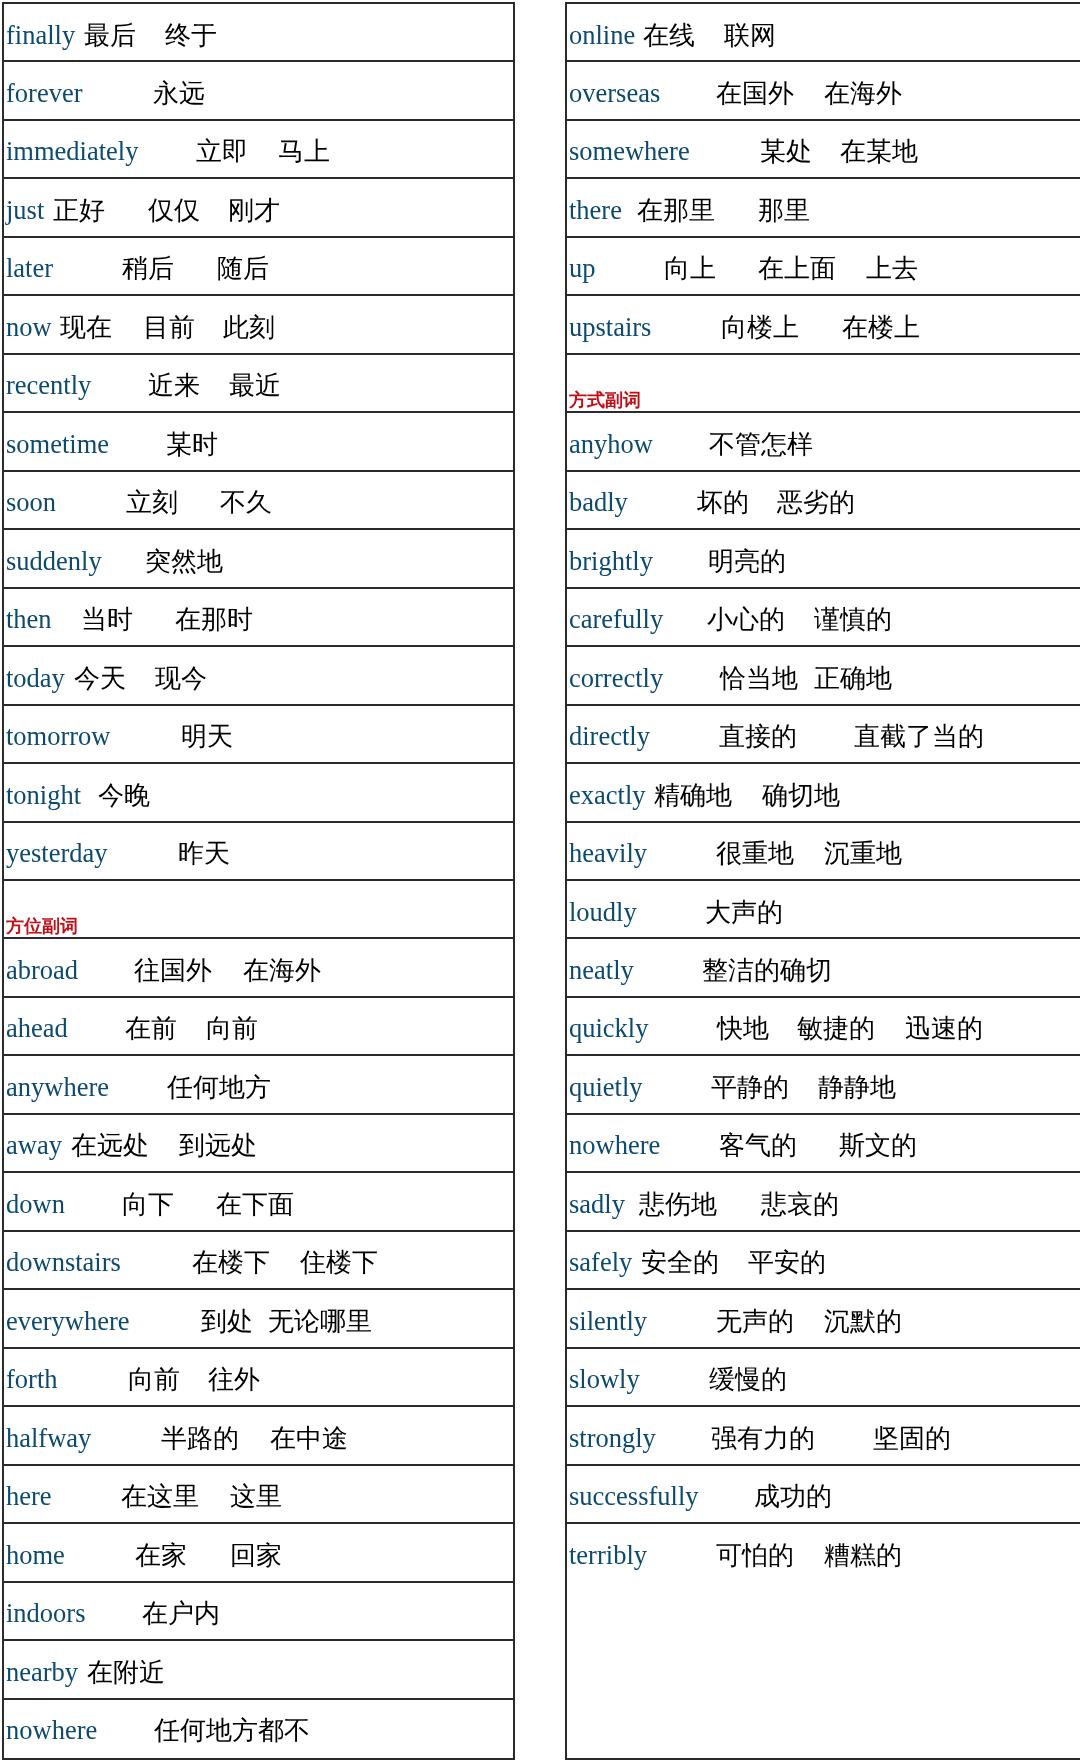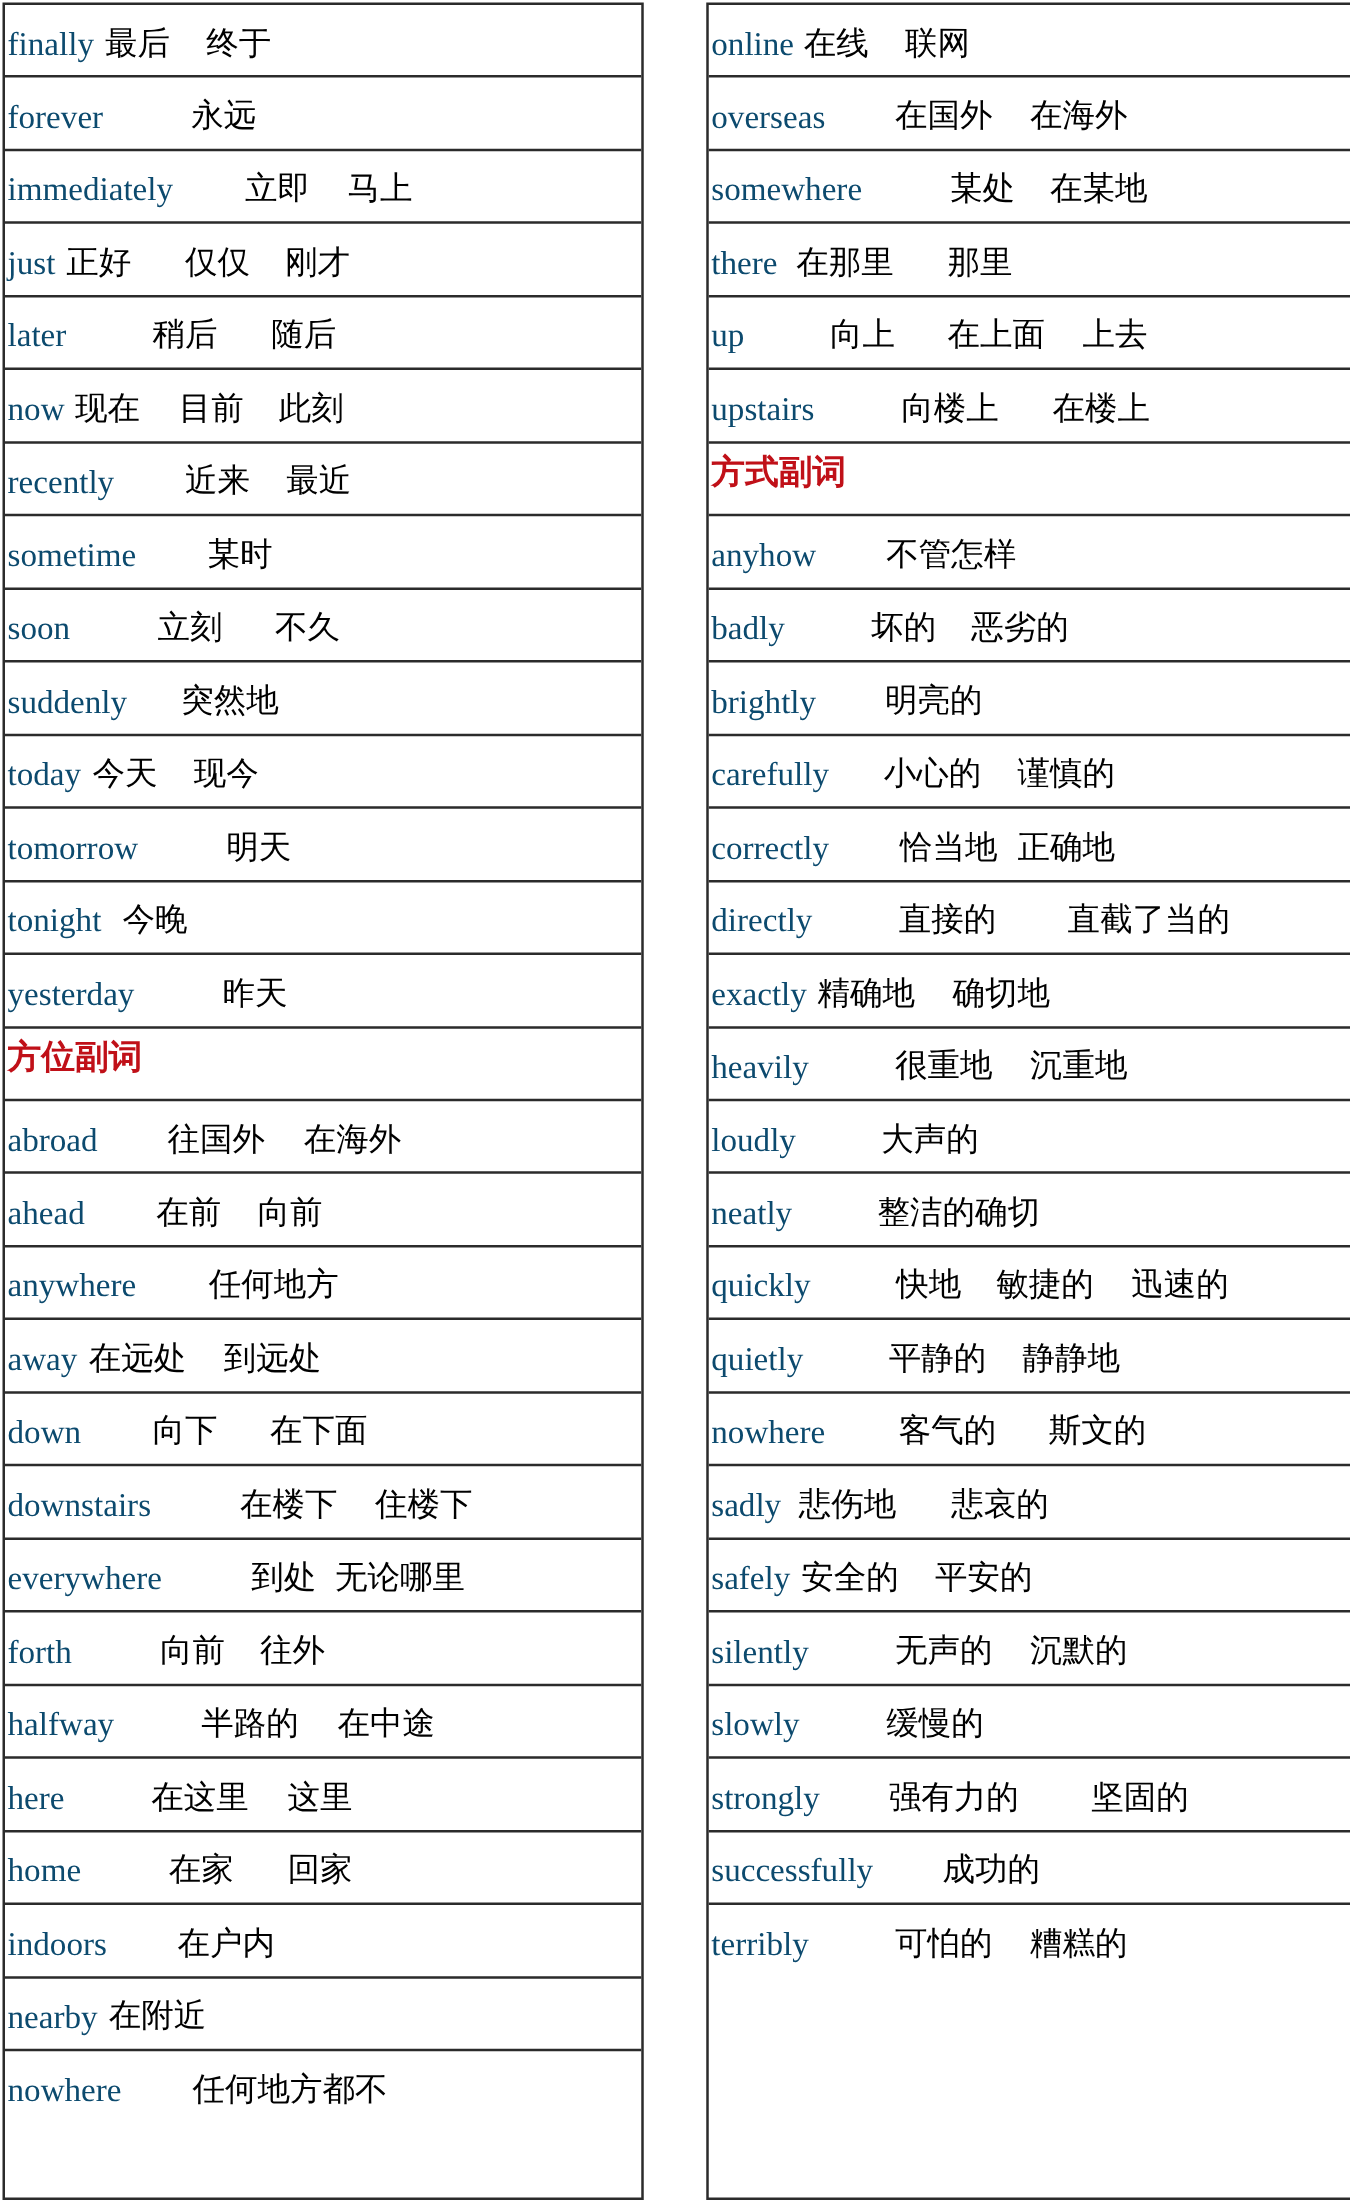--- a/index.html
+++ b/index.html
@@ -23,22 +23,22 @@
     position: absolute; top: 14.5px; left: 2px;
     font-family: "Liberation Serif", serif; font-size: 26.5px;
     line-height: 32px; white-space: nowrap; color: #0c4a6e;
   }
   .cn {
     position: absolute; top: 14.5px;
     font-family: "DejaVu Sans", sans-serif; font-size: 26px;
     line-height: 32px; white-space: nowrap; color: #000000;
   }
   .hd {
-    position: absolute; top: 7px; left: 2px;
-    font-family: "DejaVu Sans", sans-serif; font-size: 27px; font-weight: bold;
+    position: absolute; top: 29px; left: 2px;
+    font-family: "DejaVu Sans", sans-serif; font-size: 18px; font-weight: bold;
     line-height: 32px; white-space: nowrap; color: #c01018;
   }
 </style>
 </head>
 <body>
 
 <div id="left-table" class="tbl">
   <div class="row">
     <span class="en">finally</span>
     <span class="cn" style="left:80px">最后</span>
@@ -82,20 +82,25 @@
   <div class="row">
     <span class="en">soon</span>
     <span class="cn" style="left:122px">立刻</span>
     <span class="cn" style="left:216px">不久</span>
   </div>
   <div class="row">
     <span class="en">suddenly</span>
     <span class="cn" style="left:141px">突然地</span>
   </div>
   <div class="row">
+    <span class="en">then</span>
+    <span class="cn" style="left:77px">当时</span>
+    <span class="cn" style="left:171px">在那时</span>
+  </div>
+  <div class="row">
     <span class="en">today</span>
     <span class="cn" style="left:70px">今天</span>
     <span class="cn" style="left:151px">现今</span>
   </div>
   <div class="row">
     <span class="en">tomorrow</span>
     <span class="cn" style="left:177px">明天</span>
   </div>
   <div class="row">
     <span class="en">tonight</span>

